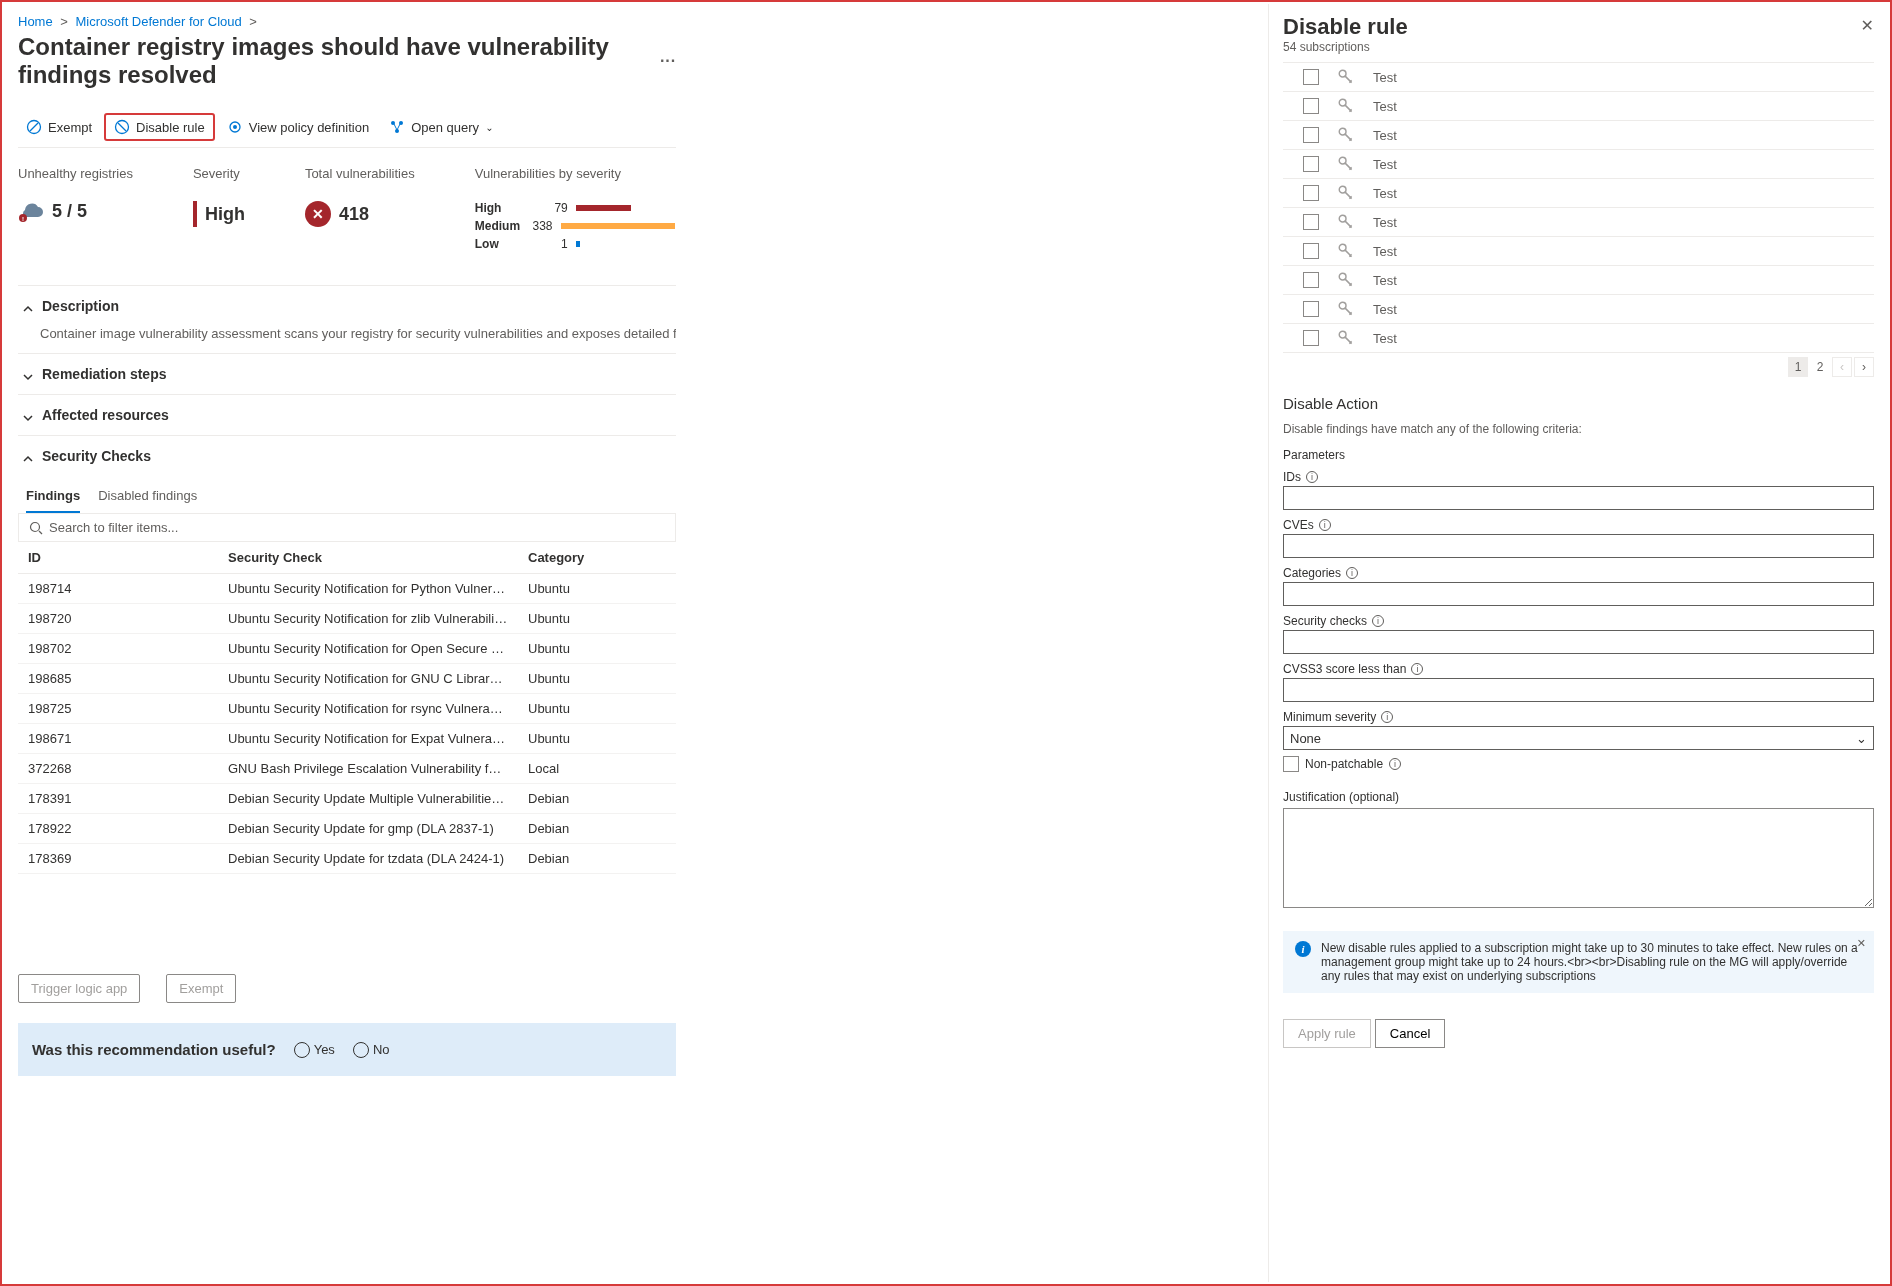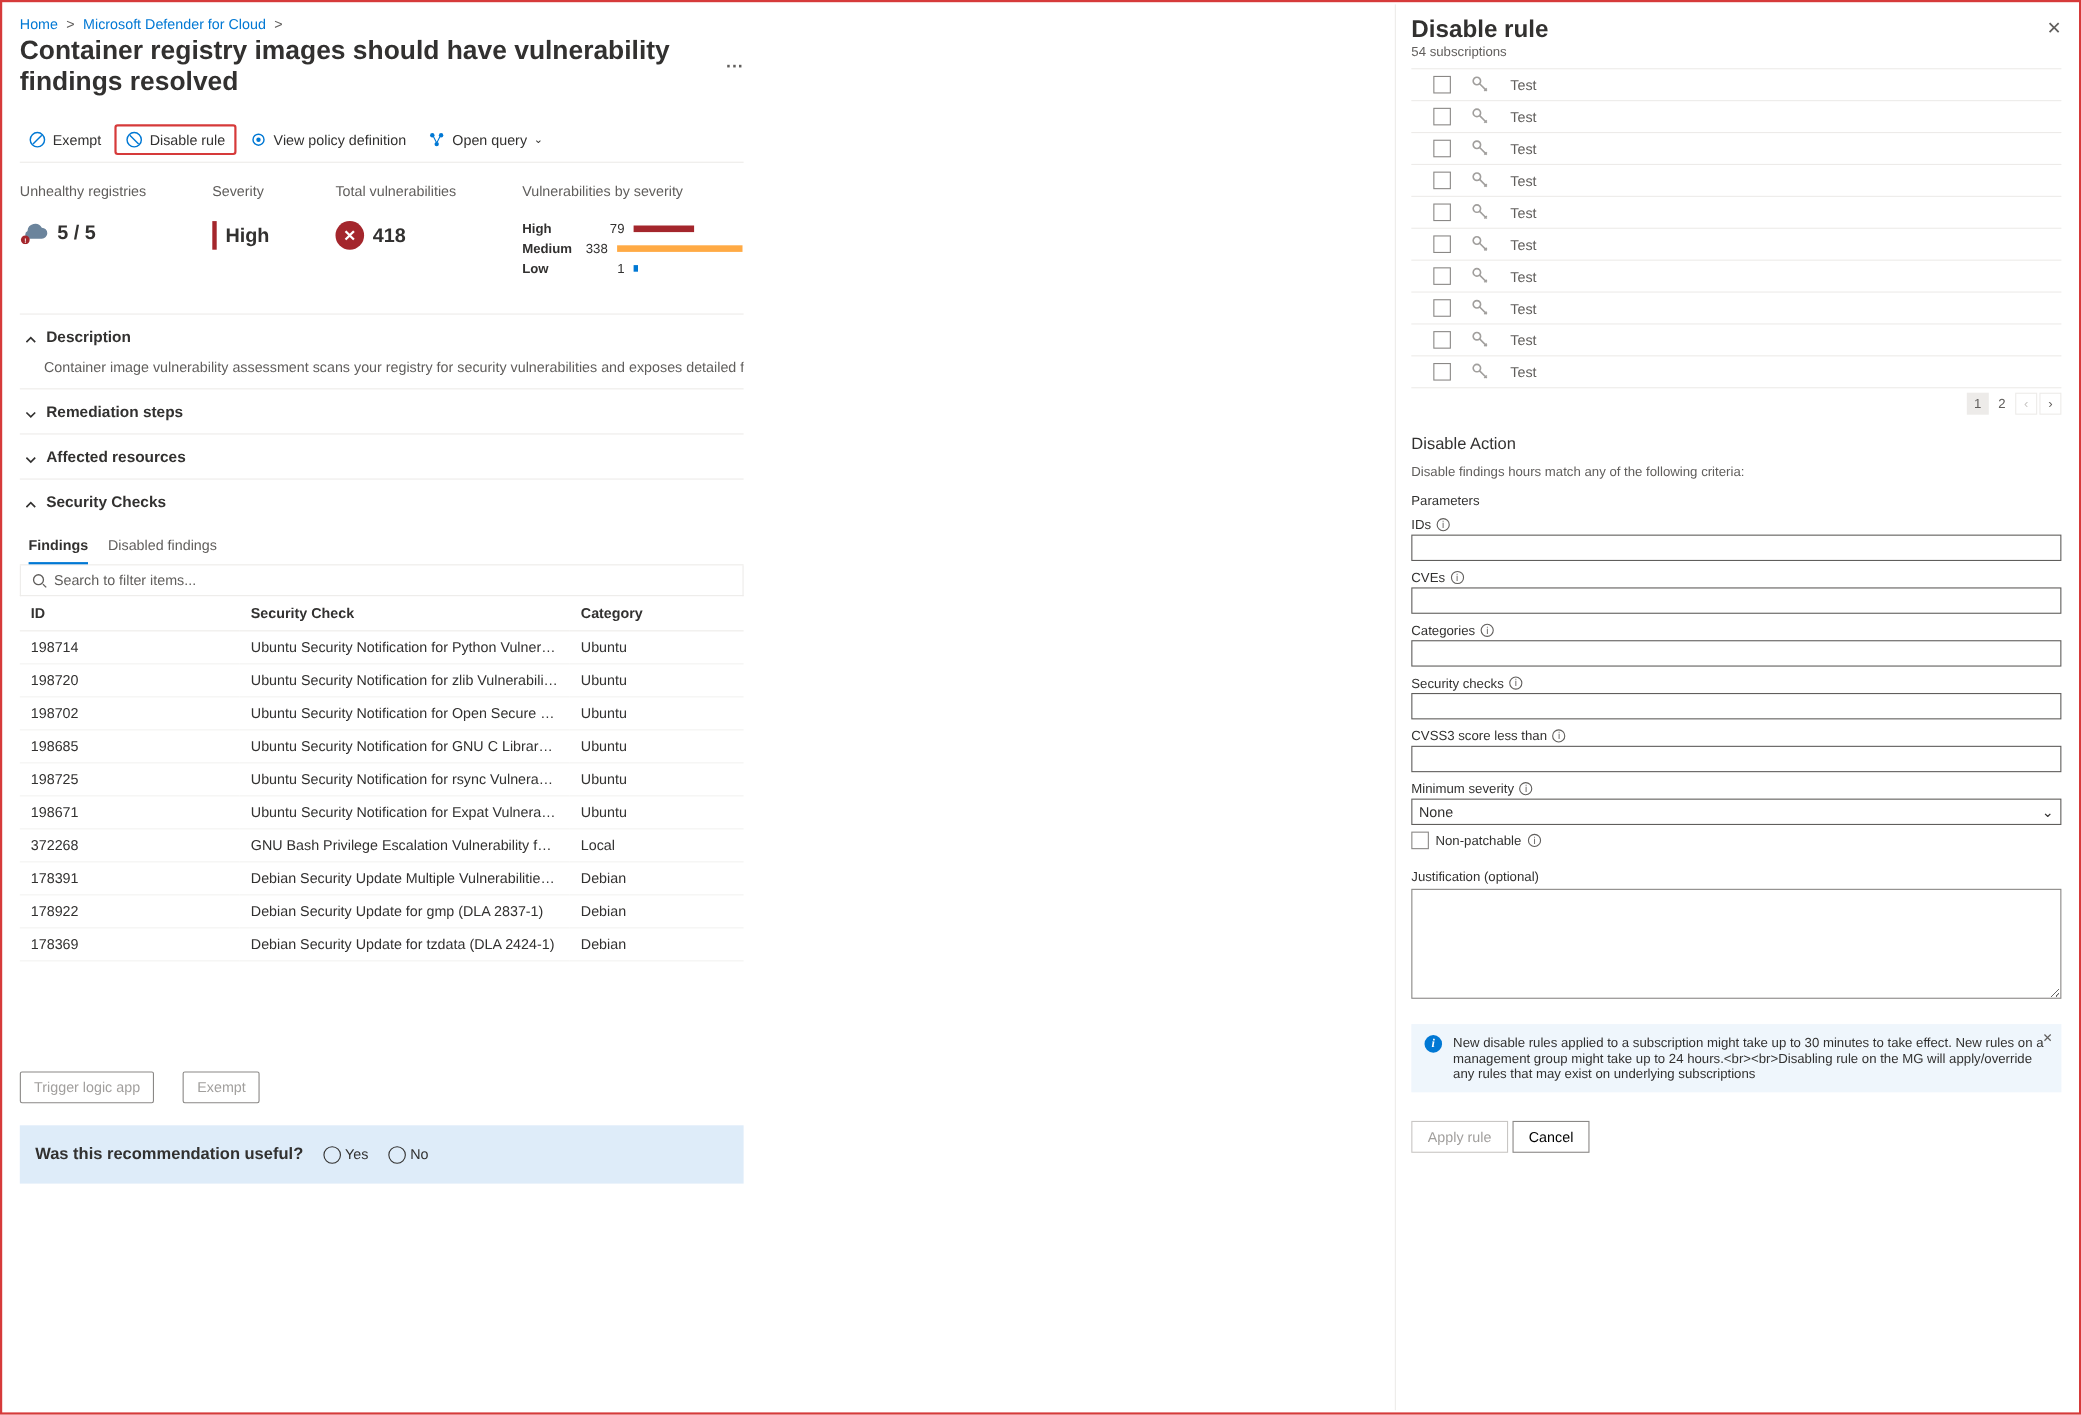--- a/index.html
+++ b/index.html
@@ -413,21 +413,21 @@
         </div>
       </div>
     <div class="pager">
       <span class="pgbtn active">1</span>
       <span class="pgbtn">2</span>
       <span class="pgbtn nav" style="color:#c8c6c4">‹</span>
       <span class="pgbtn nav">›</span>
     </div>
 
     <div class="sect-h">Disable Action</div>
-    <div class="sect-d">Disable findings hours match any of the following criteria:</div>
+    <div class="sect-d">Disable findings have match any of the following criteria:</div>
     <div class="param-lbl" style="margin-top:4px">Parameters</div>
 
     <div class="param-lbl">
         <span>IDs</span>
         <span class="info-ic">i</span>
       </div>
     <input class="txt-in" style="">
     <div class="param-lbl">
         <span>CVEs</span>
         <span class="info-ic">i</span>

